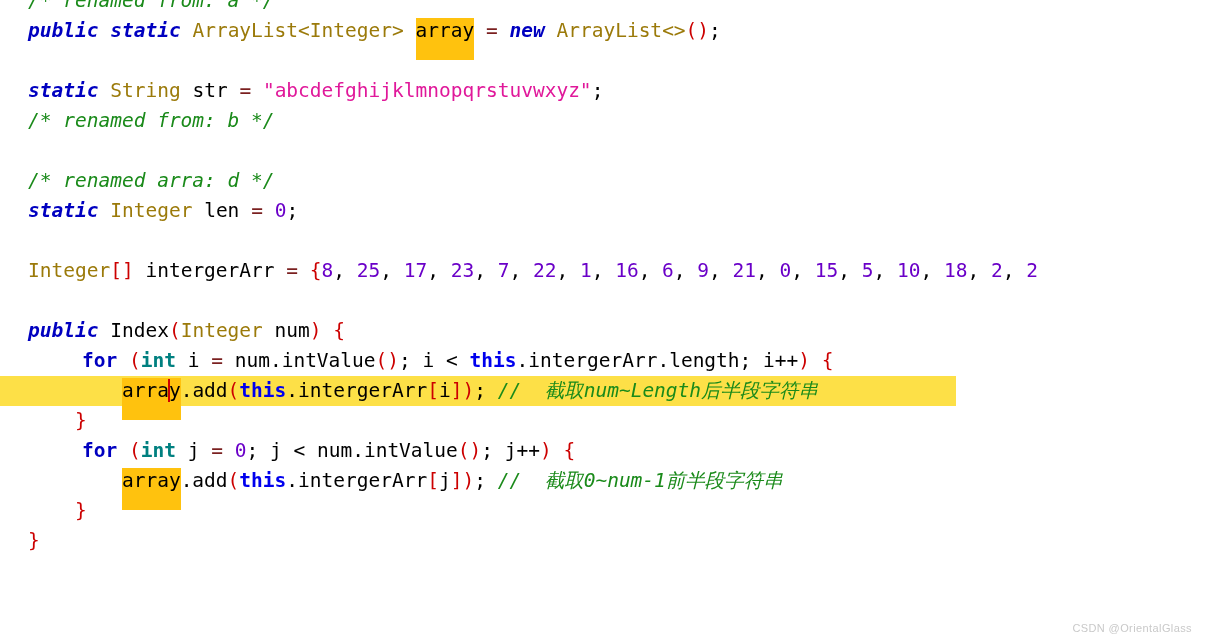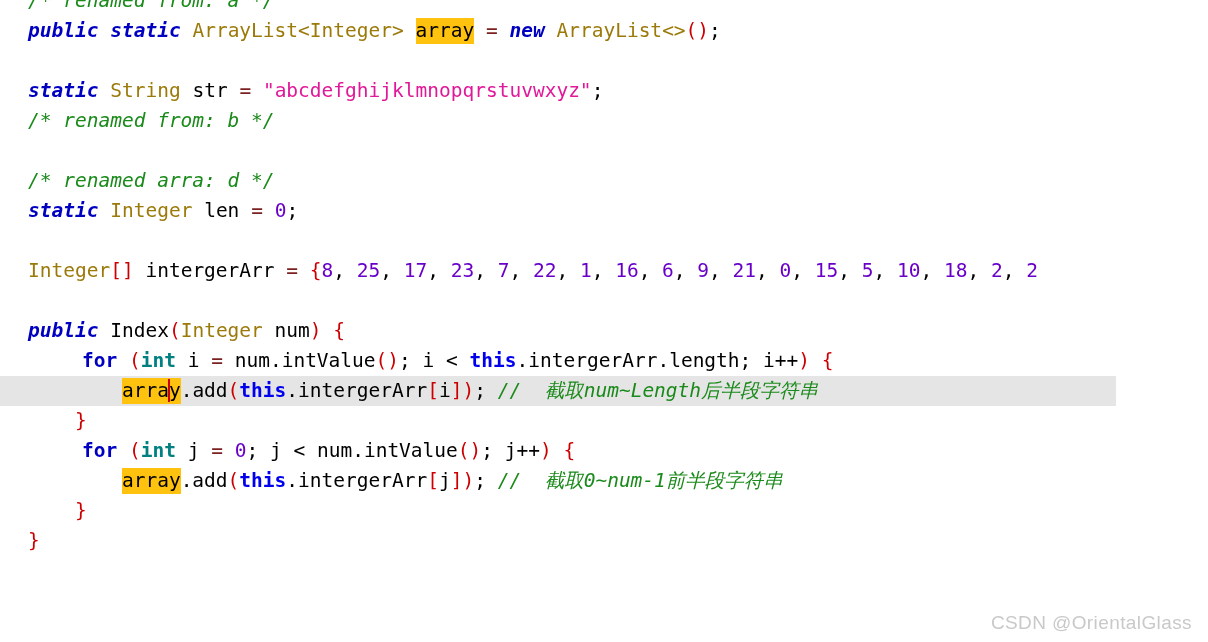--- a/index.html
+++ b/index.html
@@ -33,62 +33,62 @@
     line-height: 30px;
     white-space: pre;
     font-size: 19.5px;
     font-family: "DejaVu Sans Mono", "Liberation Mono", monospace;
     letter-spacing: 0px;
     padding-left: 28px;
     color: #000000;
   }
 
   .line.current {
-    background: #e5e5e5;
-    width: 1116px;
+    background: #fde047;
+    width: 956px;
     margin-left: 0;
   }
 
   
   .kw      { color: #0000c0; font-weight: bold; font-style: italic; }          
   .kw2     { color: #0000c0; font-weight: bold; margin-left: 7px; }          
   .type    { color: #9b7a0a; }                             
   .prim    { color: #008080; font-weight: bold; }          
   .num     { color: #6a00c8; }                             
   .str     { color: #e0189a; }                             
   .cmt     { color: #1a8a1a; font-style: italic; }         
   .punc    { color: #cc0000; }                             
   .op      { color: #7a1f1f; }                             
   .this    { color: #0000ee; font-weight: bold; }          
   .plain   { color: #000000; }
   .angle   { color: #9b7a0a; }
 
   .hl {
     background: #ffc20e;
     color: #000000;
-    padding: 1px 0 2px 0;
+    padding: 1px 0 18px 0;
   }
 
   .caret {
     display: inline-block;
     width: 0;
     border-left: 2px solid #d00000;
     height: 23px;
     vertical-align: -5px;
     margin: 0 -1px;
   }
 
   .blank { height: 30px; }
 
   #watermark {
     position: absolute;
     right: 16px;
     bottom: 8px;
     font-family: "Liberation Sans", sans-serif;
-    font-size: 19px;
+    font-size: 11px;
     color: #c9c9c9;
     letter-spacing: 0.4px;
     white-space: nowrap;
   }
 </style>
 </head>
 <body>
 
 <div id="editor">
 

